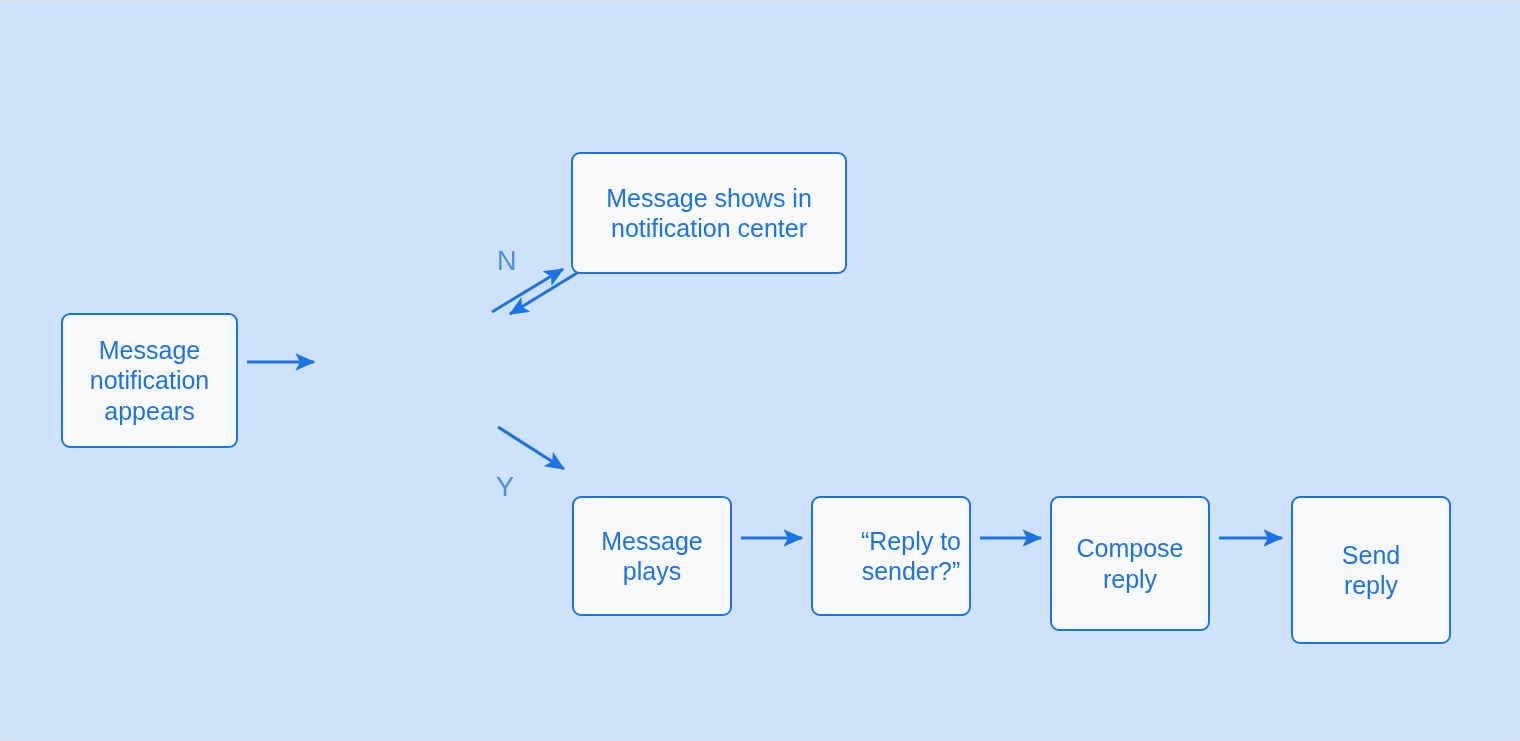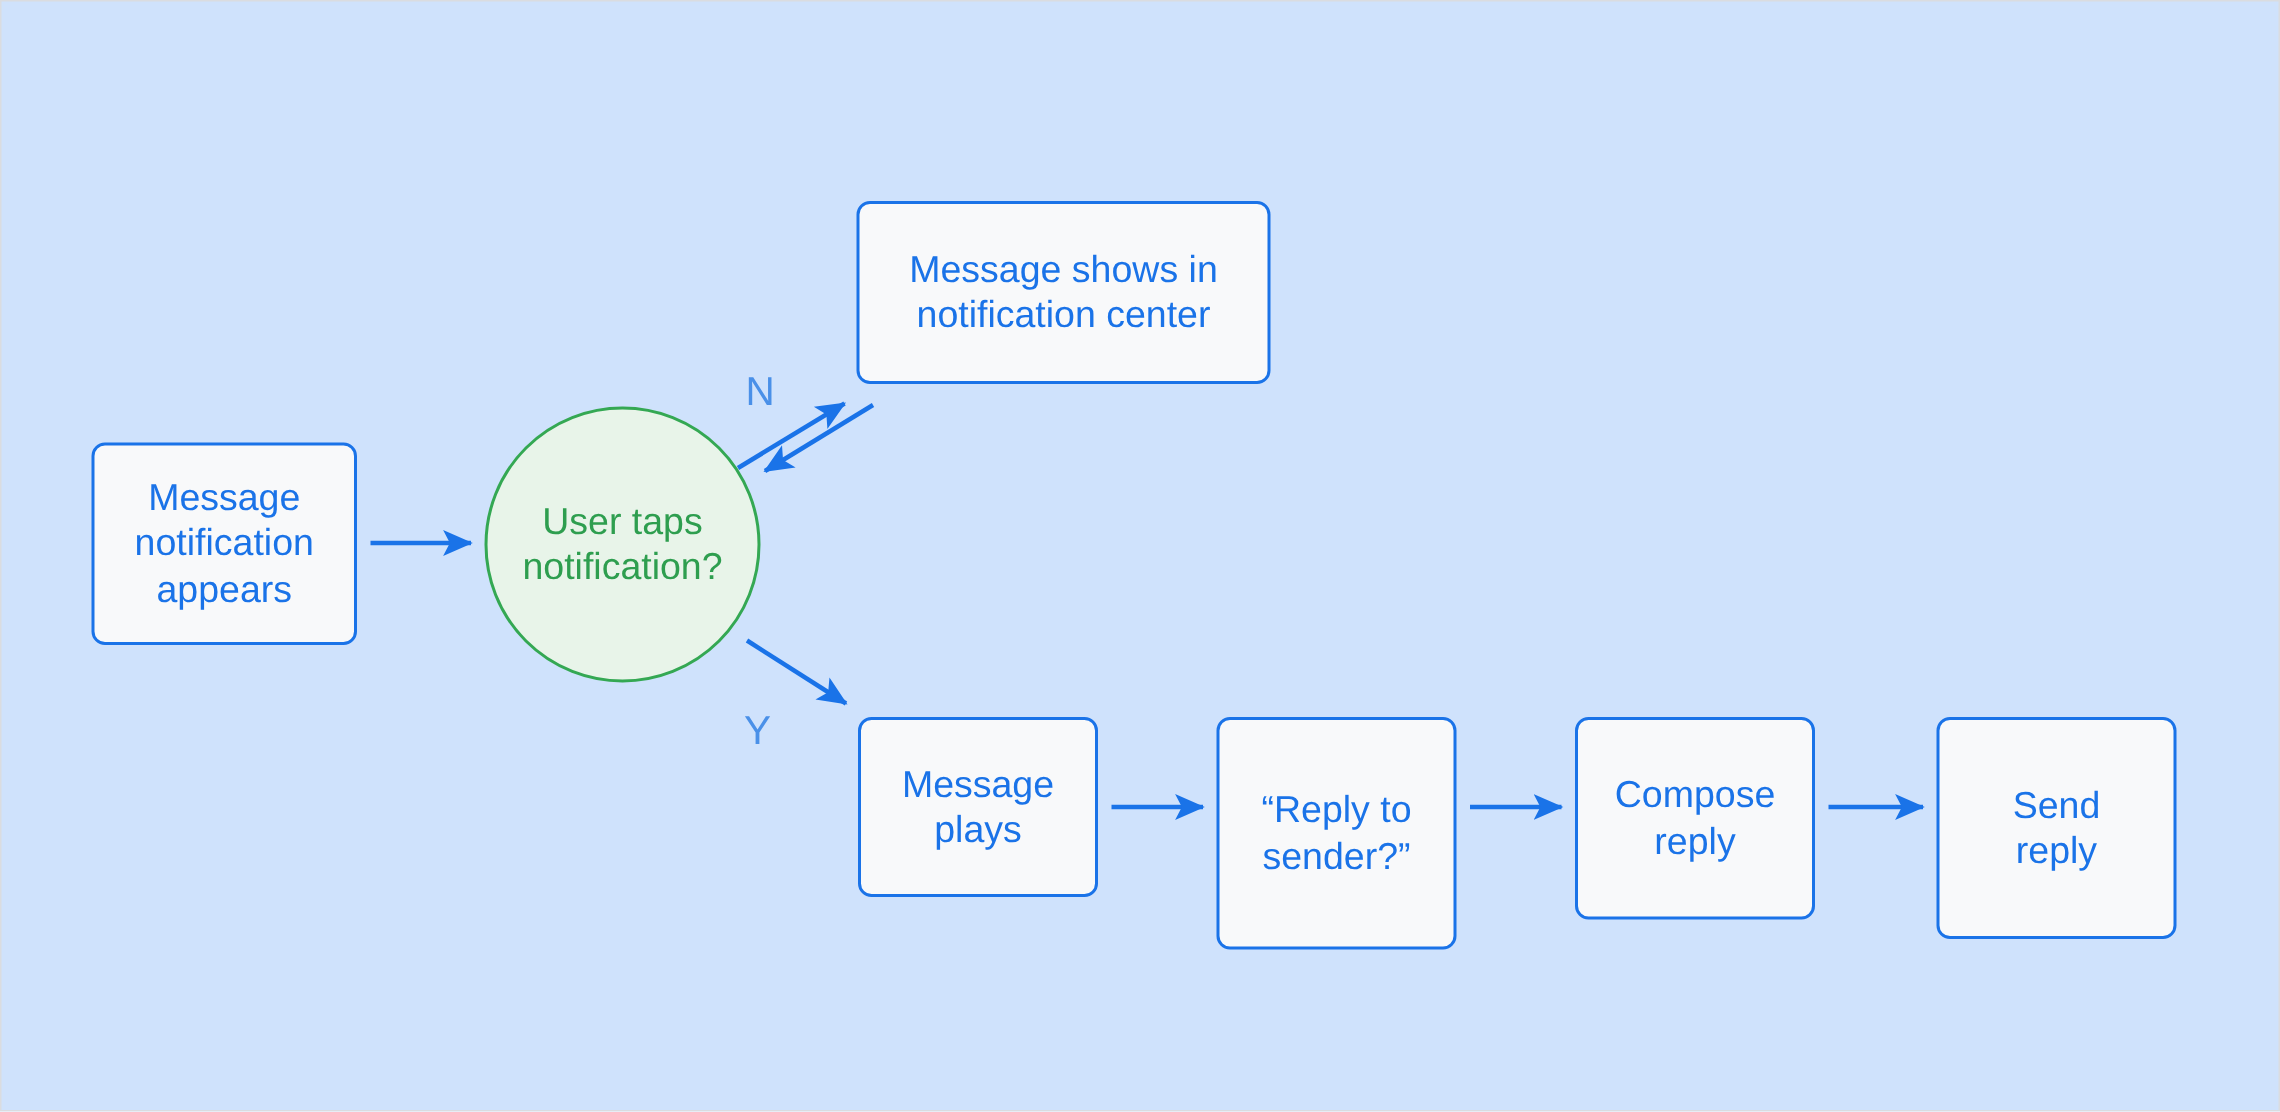--- a/index.html
+++ b/index.html
@@ -33,20 +33,21 @@
     justify-content: center;
     text-align: center;
     line-height: 1.22;
   }
   .node.box {
     background: #f8f9fa;
     border: 2px solid #1a73e8;
     border-radius: 9px;
     color: #1a73e8;
     font-size: 25px;
+    margin-top: 18px;
   }
   .node.circle {
     background: #e8f4e9;
     border: 2px solid #34a853;
     border-radius: 50%;
     color: #2e9e4f;
     font-size: 25px;
   }
   .node .label {
     display: block;
@@ -98,33 +99,30 @@
 
     <g>
       <line x1="1218" y1="537" x2="1281" y2="537" stroke="#1a73e8" stroke-width="3" marker-end="url(#arrowhead)"></line>
     </g>
   </svg>
 
   <div class="node box" style="left:60px; top:294px; width:177px; height:135px;">
     <span class="label">Message<br>notification<br>appears</span>
   </div>
 
-  <div class="node circle" style="left:322px; top:270px; width:184px; height:184px;">
-    <span class="label">User taps<br>notification?</span>
-  </div>
 
   <div class="node box" style="left:570px; top:133px; width:276px; height:122px;">
     <span class="label">Message shows in<br>notification center</span>
   </div>
 
   <div class="node box" style="left:571px; top:477px; width:160px; height:120px;">
     <span class="label">Message<br>plays</span>
   </div>
 
-  <div class="node box" style="left:810px; top:477px; width:160px; height:155px;">
+  <div class="node box" style="left:810px; top:477px; width:160px; height:120px;justify-content:flex-end;">
     <span class="label">“Reply to<br>sender?”</span>
   </div>
 
   <div class="node box" style="left:1049px; top:477px; width:160px; height:135px;">
     <span class="label">Compose<br>reply</span>
   </div>
 
   <div class="node box" style="left:1290px; top:477px; width:160px; height:148px;">
     <span class="label">Send<br>reply</span>
   </div>

